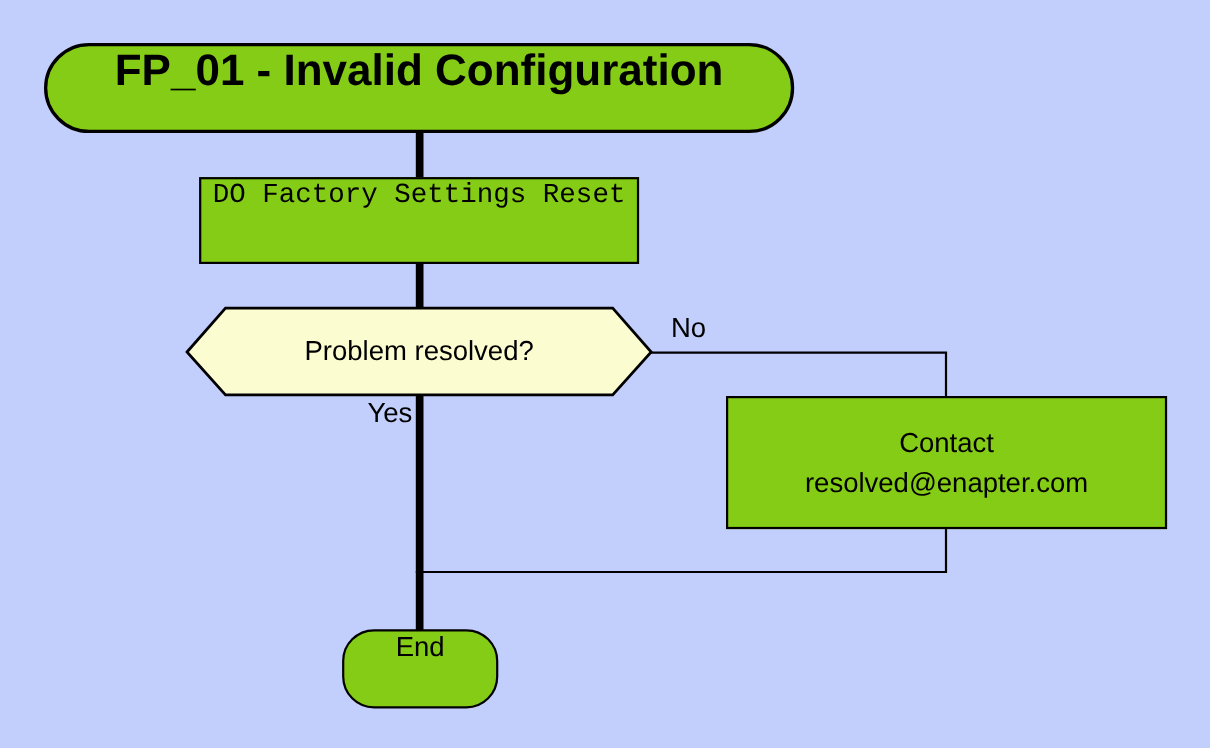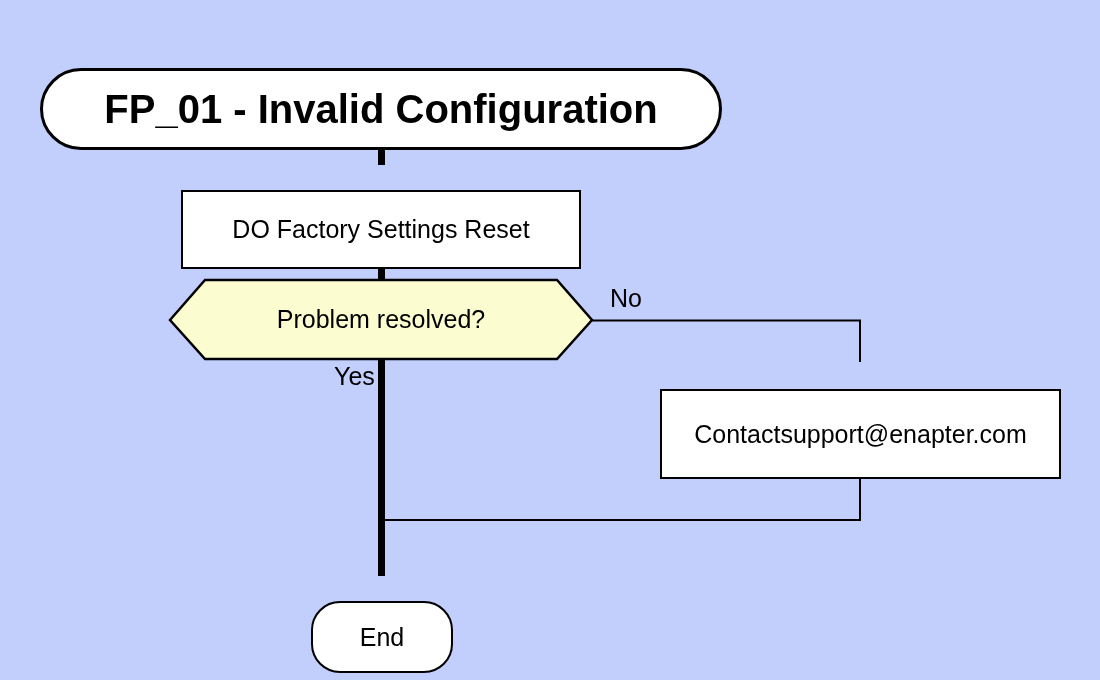--- a/index.html
+++ b/index.html
@@ -19,45 +19,44 @@
     position: absolute;
     left: 0;
     top: 0;
     width: 1100px;
     height: 680px;
     z-index: 1;
   }
   .node {
     position: absolute;
     z-index: 2;
-    background: #ffffff;
+    background: #84cc16;
     border: 2px solid #000000;
     display: flex;
-    align-items: center;
     justify-content: center;
     text-align: center;
     box-sizing: border-box;
-    margin-top: 29px;
   }
   .terminator-start {
     left: 40px;
     top: 39px;
     width: 682px;
     height: 82px;
     border-width: 3px;
     border-radius: 42px;
     font-size: 40px;
     font-weight: bold;
   }
   .process-box {
     left: 181px;
     top: 161px;
     width: 400px;
     height: 79px;
     font-size: 25px;
+    font-family: Liberation Mono, monospace;
   }
   .decision-wrap {
     position: absolute;
     left: 168px;
     top: 278px;
     width: 426px;
     height: 83px;
     z-index: 2;
   }
   .decision-wrap svg {
@@ -73,24 +72,24 @@
     height: 100%;
     display: flex;
     align-items: center;
     justify-content: center;
     font-size: 25px;
   }
   .contact-box {
     left: 660px;
     top: 360px;
     width: 401px;
-    height: 90px;
+    height: 121px;
     font-size: 25px;
     line-height: 36px;
-    flex-direction: row;
+    flex-direction: column;
   }
   .terminator-end {
     left: 311px;
     top: 572px;
     width: 142px;
     height: 72px;
     border-width: 2.5px;
     border-radius: 29px;
     font-size: 25px;
   }
@@ -137,20 +136,20 @@
     </svg>
     <div class="decision-label">Problem resolved?</div>
   </div>
 
   <div class="edge-label edge-label-no">No</div>
 
   <div class="edge-label edge-label-yes">Yes</div>
 
   <div class="node contact-box">
     <div>Contact</div>
-    <div>support@enapter.com</div>
+    <div>resolved@enapter.com</div>
   </div>
 
   <div class="node terminator-end">
     <span>End</span>
   </div>
 
 </div>
 
 </body></html>

